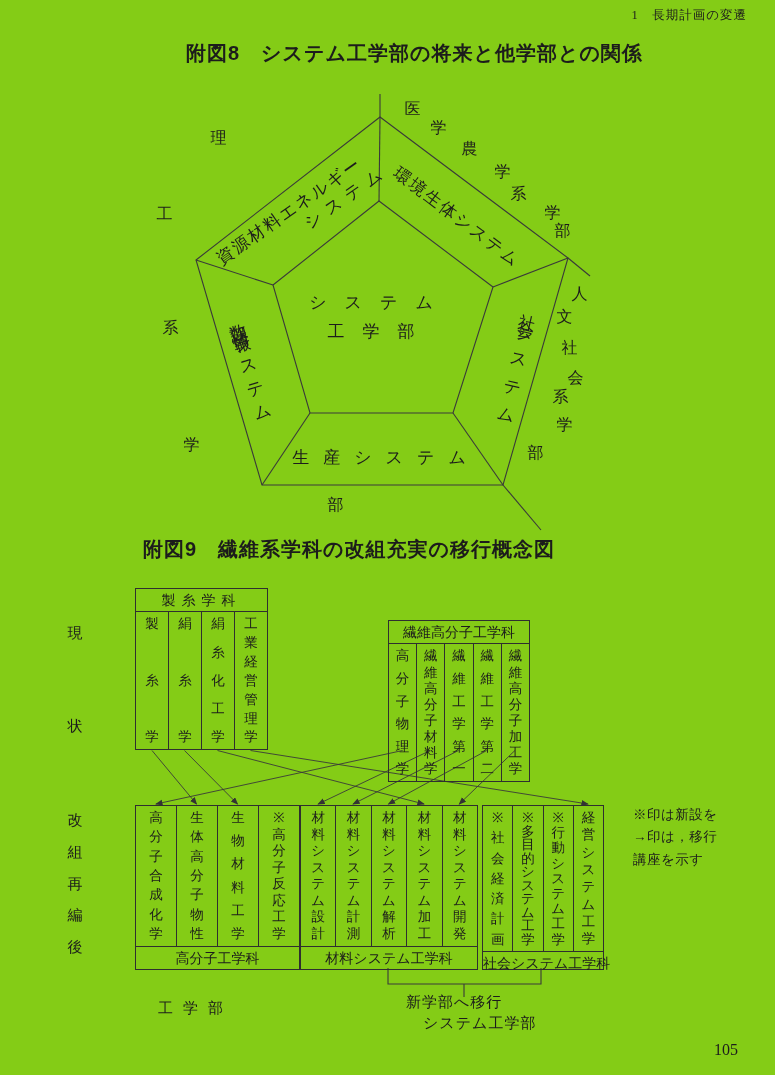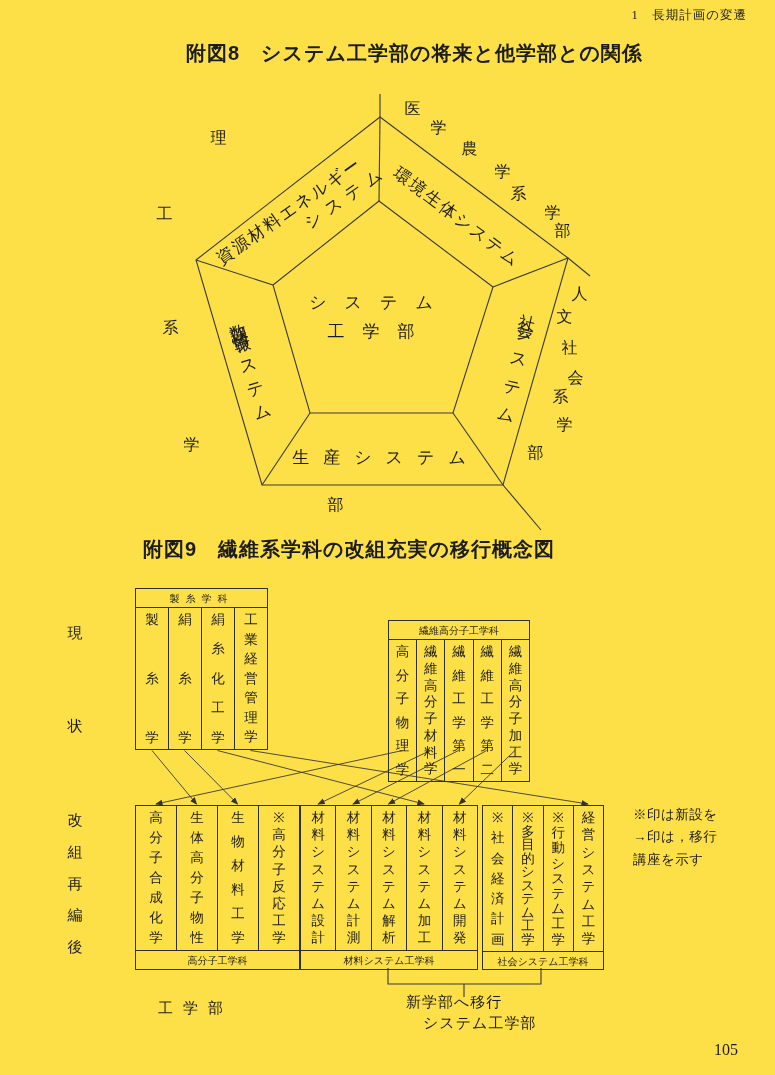--- a/index.html
+++ b/index.html
@@ -1,18 +1,18 @@
 <!DOCTYPE html>
 <html><head>
 <meta charset="utf-8">
 <style>
   html,body{margin:0;padding:0;background:#e8e6e0;}
   #page{
     position:relative; width:775px; height:1075px; margin:0 auto;
-    background:#fde047; color:#1c1c1c; overflow:hidden;
+    background:#84cc16; color:#1c1c1c; overflow:hidden;
     font-family:"Liberation Serif","DejaVu Serif",serif;
   }
   .abs{position:absolute;}
   .header-right{right:28px; top:7px; font-size:12.5px; letter-spacing:1px;}
   .fig-title{font-family:"Liberation Sans","DejaVu Sans",sans-serif; font-weight:bold; font-size:20px; letter-spacing:1px;}
   #fig8-title{left:144px; top:40px;margin-left:42px;}
   #fig9-title{left:143px; top:536px;}
   .pagenum{left:714px; top:1041px; font-size:16px;}
 
   
@@ -20,21 +20,21 @@
   .band{transform-origin:center; transform:translate(-50%,-50%); white-space:nowrap; font-size:17px; line-height:1;}
   .vband{writing-mode:vertical-rl; text-orientation:upright; white-space:nowrap; font-size:17px; line-height:1; transform-origin:center; transform:translate(-50%,-50%);}
 
   
   #line-layer{left:0; top:0; pointer-events:none;}
 
   
   .vspread{display:flex; flex-direction:column; justify-content:space-between; align-items:center; width:22px; font-size:15px;}
   .vspread .ch{line-height:1;}
   .dept-box{position:absolute; border:1.5px solid #2f2f2f; display:flex; flex-direction:column; background:transparent;}
-  .dept-label{text-align:center; font-size:10px; padding:4px 0 3px 0; white-space:nowrap; overflow:visible; line-height:1.1;}
+  .dept-label{text-align:center; font-size:14px; padding:4px 0 3px 0; white-space:nowrap; overflow:visible; line-height:1.1;}
   .label-top .dept-label{order:-1; border-bottom:1.5px solid #2f2f2f;}
   .label-bottom .dept-label{order:2; border-top:1.5px solid #2f2f2f;}
   .dept-cols{flex:1; display:flex; order:1;}
   .course-col{flex:1; display:flex; flex-direction:column; justify-content:space-between; align-items:center; padding:5px 0; font-size:13.5px;}
   .course-col + .course-col{border-left:1.4px solid #2f2f2f;}
   .course-col .ch{line-height:1;}
   .note{font-size:13.5px; line-height:1.65; letter-spacing:0.5px;}
   .caption{font-size:15px; white-space:nowrap;}
 </style>
 </head>

